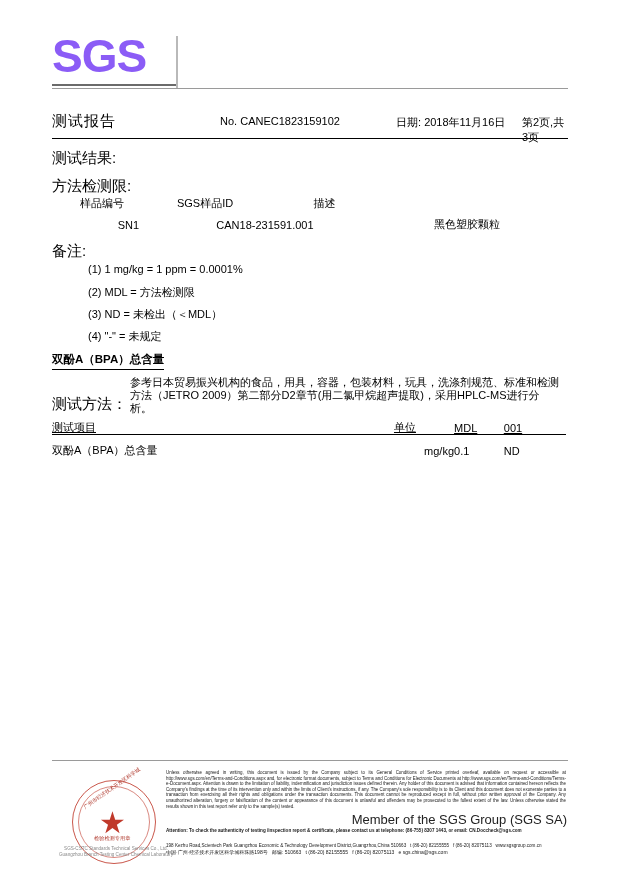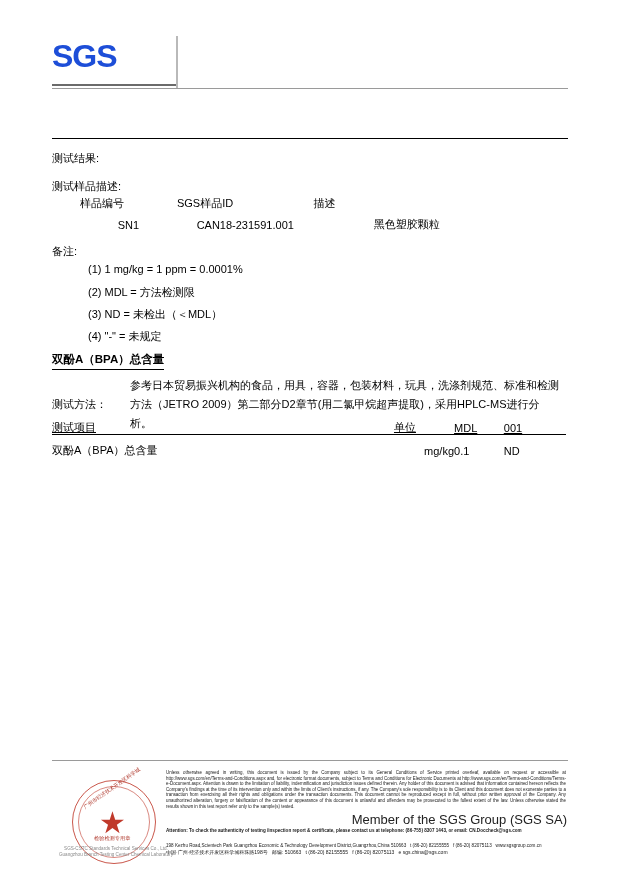--- a/index.html
+++ b/index.html
@@ -27,23 +27,23 @@
   .logo-area {
     position: absolute;
     left: 52px;
     top: 32px;
     width: 130px;
     height: 56px;
   }
   .sgs-logo {
     font-family: "Liberation Sans", sans-serif;
     font-weight: bold;
-    font-size: 32px;
+    font-size: 46px;
     letter-spacing: -1px;
-    color: #1d4ed8;
+    color: #8b5cf6;
     line-height: 48px;
     display: block;
   }
   .logo-rule {
     position: absolute;
     left: 0;
     top: 52px;
     width: 124px;
     height: 2px;
     background: #6b6b6b;
@@ -104,21 +104,21 @@
     left: 52px;
     top: 138px;
     width: 516px;
     height: 1px;
     background: #000;
   }
 
   
   .lbl {
     position: absolute;
-    font-size: 11px;
+    font-size: 15px;
     line-height: 16px;
     white-space: nowrap;
   }
   .results-label { left: 52px; top: 150px; }
   .sample-desc-label { left: 52px; top: 178px; }
 
   
   .tbl-sample {
     position: absolute;
     left: 80px;
@@ -127,21 +127,21 @@
     font-size: 11px;
     border-collapse: collapse;
   }
   .tbl-sample th {
     text-align: left;
     font-weight: normal;
     padding: 0 0 6px 0;
     white-space: nowrap;
   }
   .tbl-sample td {
-    text-align: center;
+    text-align: right;
     padding: 0;
     white-space: nowrap;
   }
   .col-sn { width: 78px; margin-top: 36px; }
   .col-id { width: 110px; }
   .col-desc { width: 150px; }
   .center { text-align: center !important; }
 
   
   .remarks-label { left: 52px; top: 243px; }
@@ -164,21 +164,21 @@
     white-space: nowrap;
   }
 
   .method-label { left: 52px; top: 396px; }
   .method-body {
     position: absolute;
     left: 130px;
     top: 376px;
     width: 430px;
     font-size: 11px;
-    line-height: 19px;
+    line-height: 13px;
   }
 
   
   .tbl-results {
     position: absolute;
     left: 52px;
     top: 420px;
     width: 514px;
     font-size: 11px;
     border-collapse: collapse;
@@ -324,25 +324,37 @@
 
 <div class="page">
 
   <div class="logo-area">
     <span class="sgs-logo">SGS</span>
     <div class="logo-rule"></div>
   </div>
   <div class="logo-rule-right"></div>
   <div class="header-rule"></div>
 
+  <div class="title-row">
+    <div class="doc-title">测试报告</div>
+    <div class="report-no">
+      <span>No.</span>
+      <span>CANEC1823159102</span>
+    </div>
+    <div class="report-date">
+      <span>日期:</span>
+      <span>2018年11月16日</span>
+    </div>
+    <div class="page-no">第2页,共3页</div>
+  </div>
   <div class="title-rule"></div>
 
   <div class="lbl results-label">测试结果:</div>
 
-  <div class="lbl sample-desc-label">测试样品描述:</div>
+  <div class="lbl sample-desc-label">方法检测限:</div>
 
   <table class="tbl-sample">
     <thead>
       <tr>
         <th class="col-sn">样品编号</th>
         <th class="col-id">SGS样品ID</th>
         <th class="col-desc">描述</th>
       </tr>
     </thead>
     <tbody>

